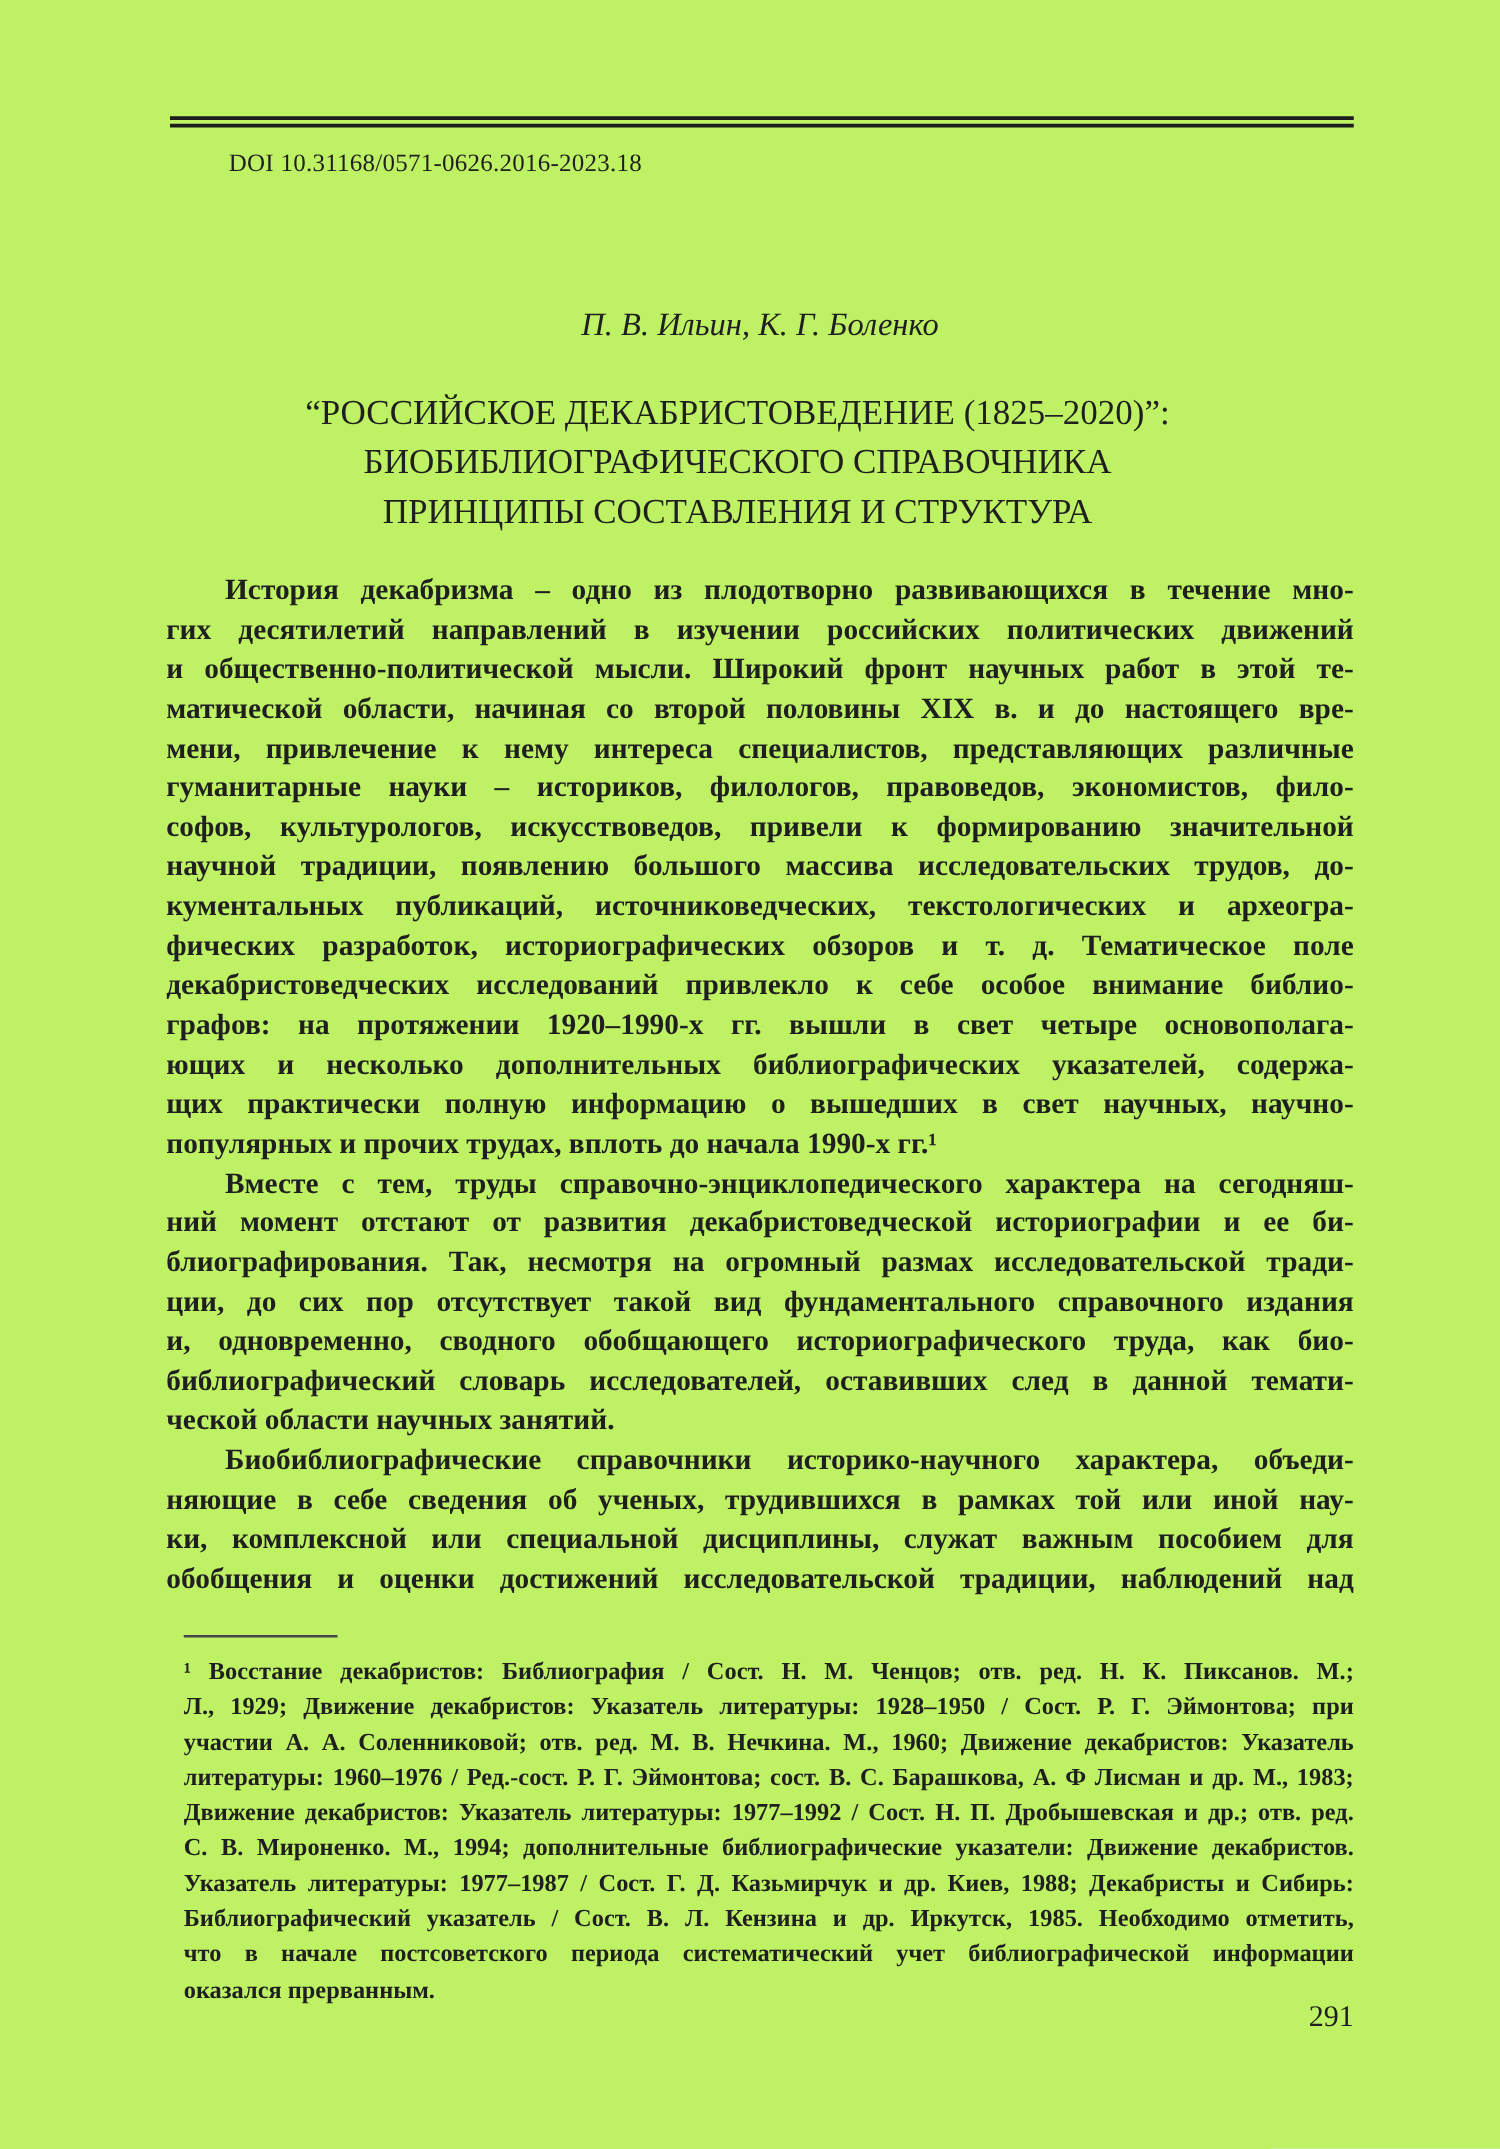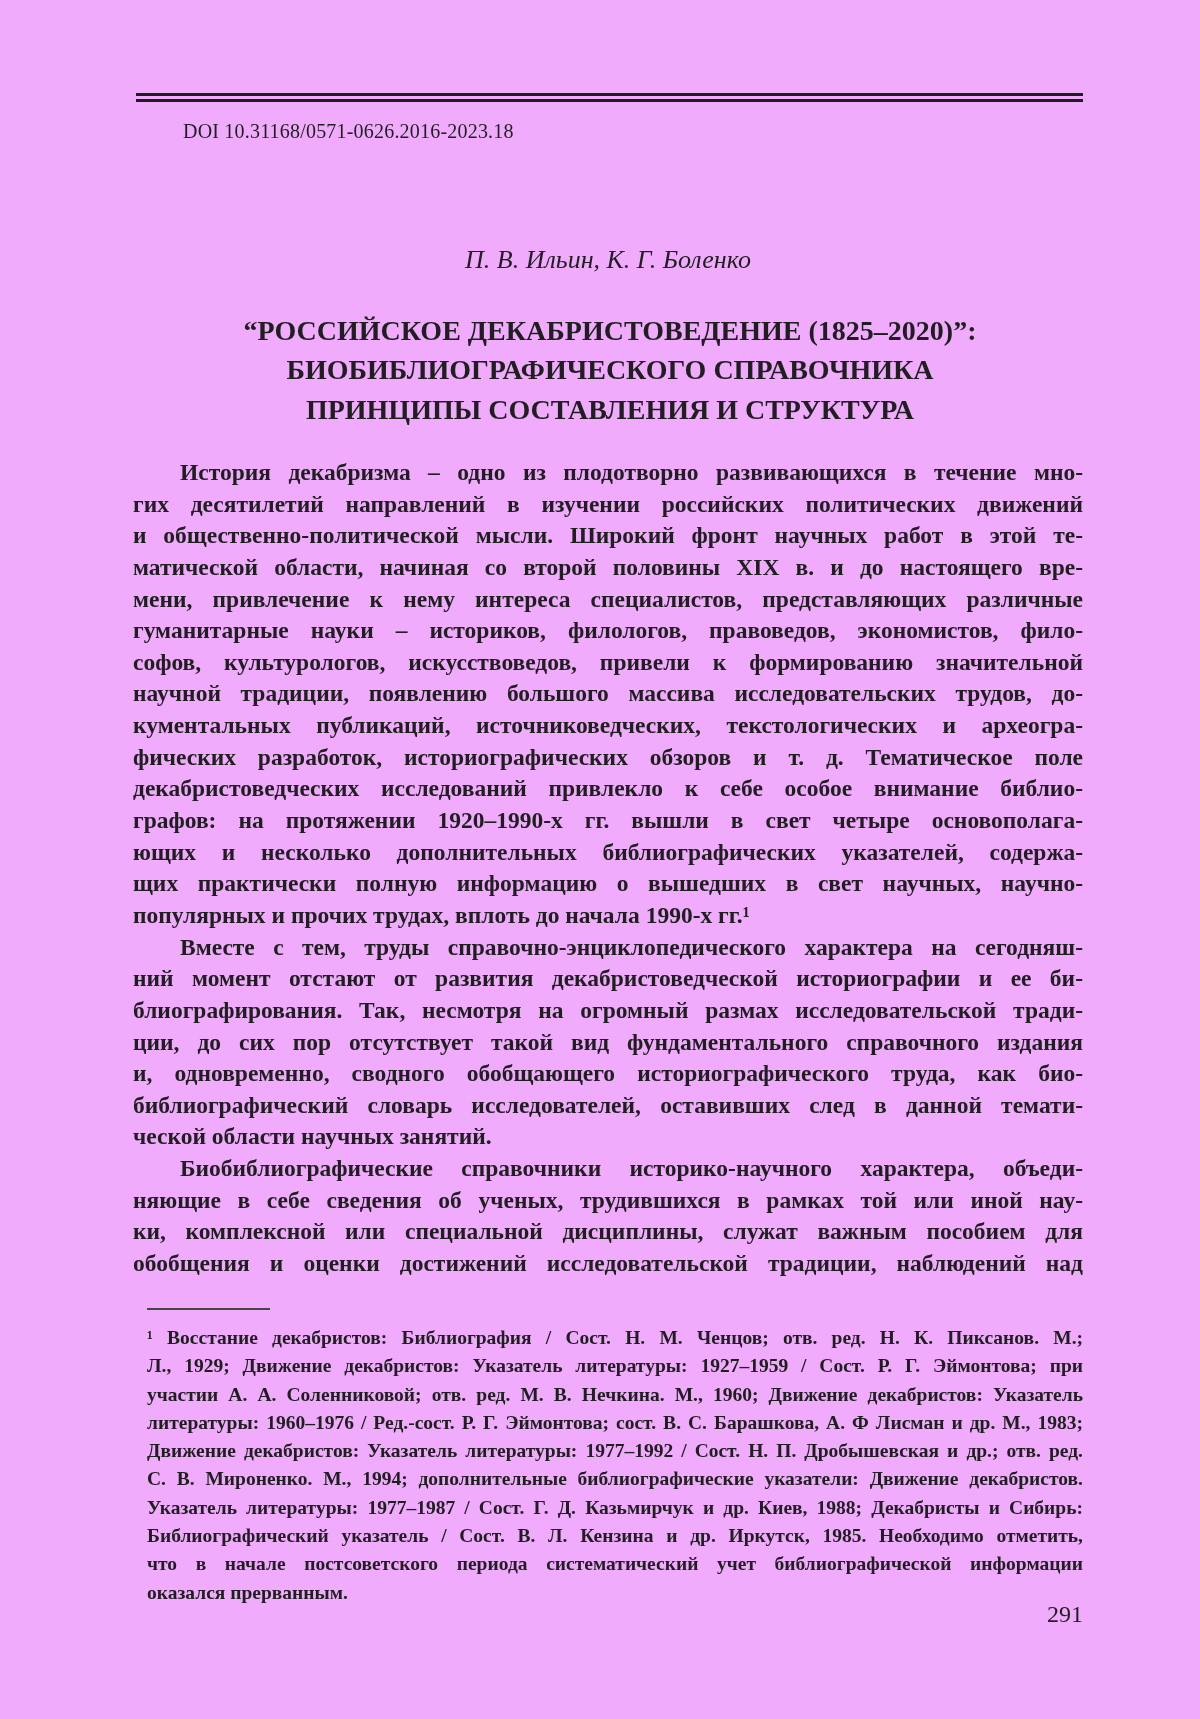--- a/index.html
+++ b/index.html
@@ -4,21 +4,21 @@
 <style>
   html, body {
     margin: 0;
     padding: 0;
     background: #e8e8e8;
   }
   .page {
     position: relative;
     width: 1200px;
     height: 1719px;
-    background: #f0abfc;
+    background: #bef264;
     font-family: "Liberation Serif", "DejaVu Serif", serif;
     color: #1f1f1f;
     overflow: hidden;
   }
   .top-rule {
     position: absolute;
     top: 93px;
     left: 136px;
     width: 947px;
     height: 3px;
@@ -41,24 +41,24 @@
     width: 950px;
     text-align: center;
     font-style: italic;
     font-size: 26px;
     line-height: 30px;
     white-space: nowrap;
   }
   .title {
     position: absolute;
     top: 311px;
-    left: 135px;
+    left: 115px;
     width: 950px;
     text-align: center;
-    font-weight: bold;
+    font-weight: normal;
     font-size: 28px;
     line-height: 39.3px;
   }
   .title .title-line {
     white-space: nowrap;
   }
   .body-text {
     position: absolute;
     top: 457px;
     left: 133px;
@@ -153,21 +153,21 @@
       <div class="line indent">Биобиблиографические справочники историко-научного характера, объеди-</div>
       <div class="line">няющие в себе сведения об ученых, трудившихся в рамках той или иной нау-</div>
       <div class="line">ки, комплексной или специальной дисциплины, служат важным пособием для</div>
       <div class="line">обобщения и оценки достижений исследовательской традиции, наблюдений над</div>
     </div>
 
   <div class="footnote-sep"></div>
 
   <div class="footnote-text">
       <div class="line">¹ Восстание декабристов: Библиография / Сост. Н. М. Ченцов; отв. ред. Н. К. Пиксанов. М.;</div>
-      <div class="line">Л., 1929; Движение декабристов: Указатель литературы: 1927–1959 / Сост. Р. Г. Эймонтова; при</div>
+      <div class="line">Л., 1929; Движение декабристов: Указатель литературы: 1928–1950 / Сост. Р. Г. Эймонтова; при</div>
       <div class="line">участии А. А. Соленниковой; отв. ред. М. В. Нечкина. М., 1960; Движение декабристов: Указатель</div>
       <div class="line">литературы: 1960–1976 / Ред.-сост. Р. Г. Эймонтова; сост. В. С. Барашкова, А. Ф Лисман и др. М., 1983;</div>
       <div class="line">Движение декабристов: Указатель литературы: 1977–1992 / Сост. Н. П. Дробышевская и др.; отв. ред.</div>
       <div class="line">С. В. Мироненко. М., 1994; дополнительные библиографические указатели: Движение декабристов.</div>
       <div class="line">Указатель литературы: 1977–1987 / Сост. Г. Д. Казьмирчук и др. Киев, 1988; Декабристы и Сибирь:</div>
       <div class="line">Библиографический указатель / Сост. В. Л. Кензина и др. Иркутск, 1985. Необходимо отметить,</div>
       <div class="line">что в начале постсоветского периода систематический учет библиографической информации</div>
       <div class="line lastline">оказался прерванным.</div>
     </div>
 

